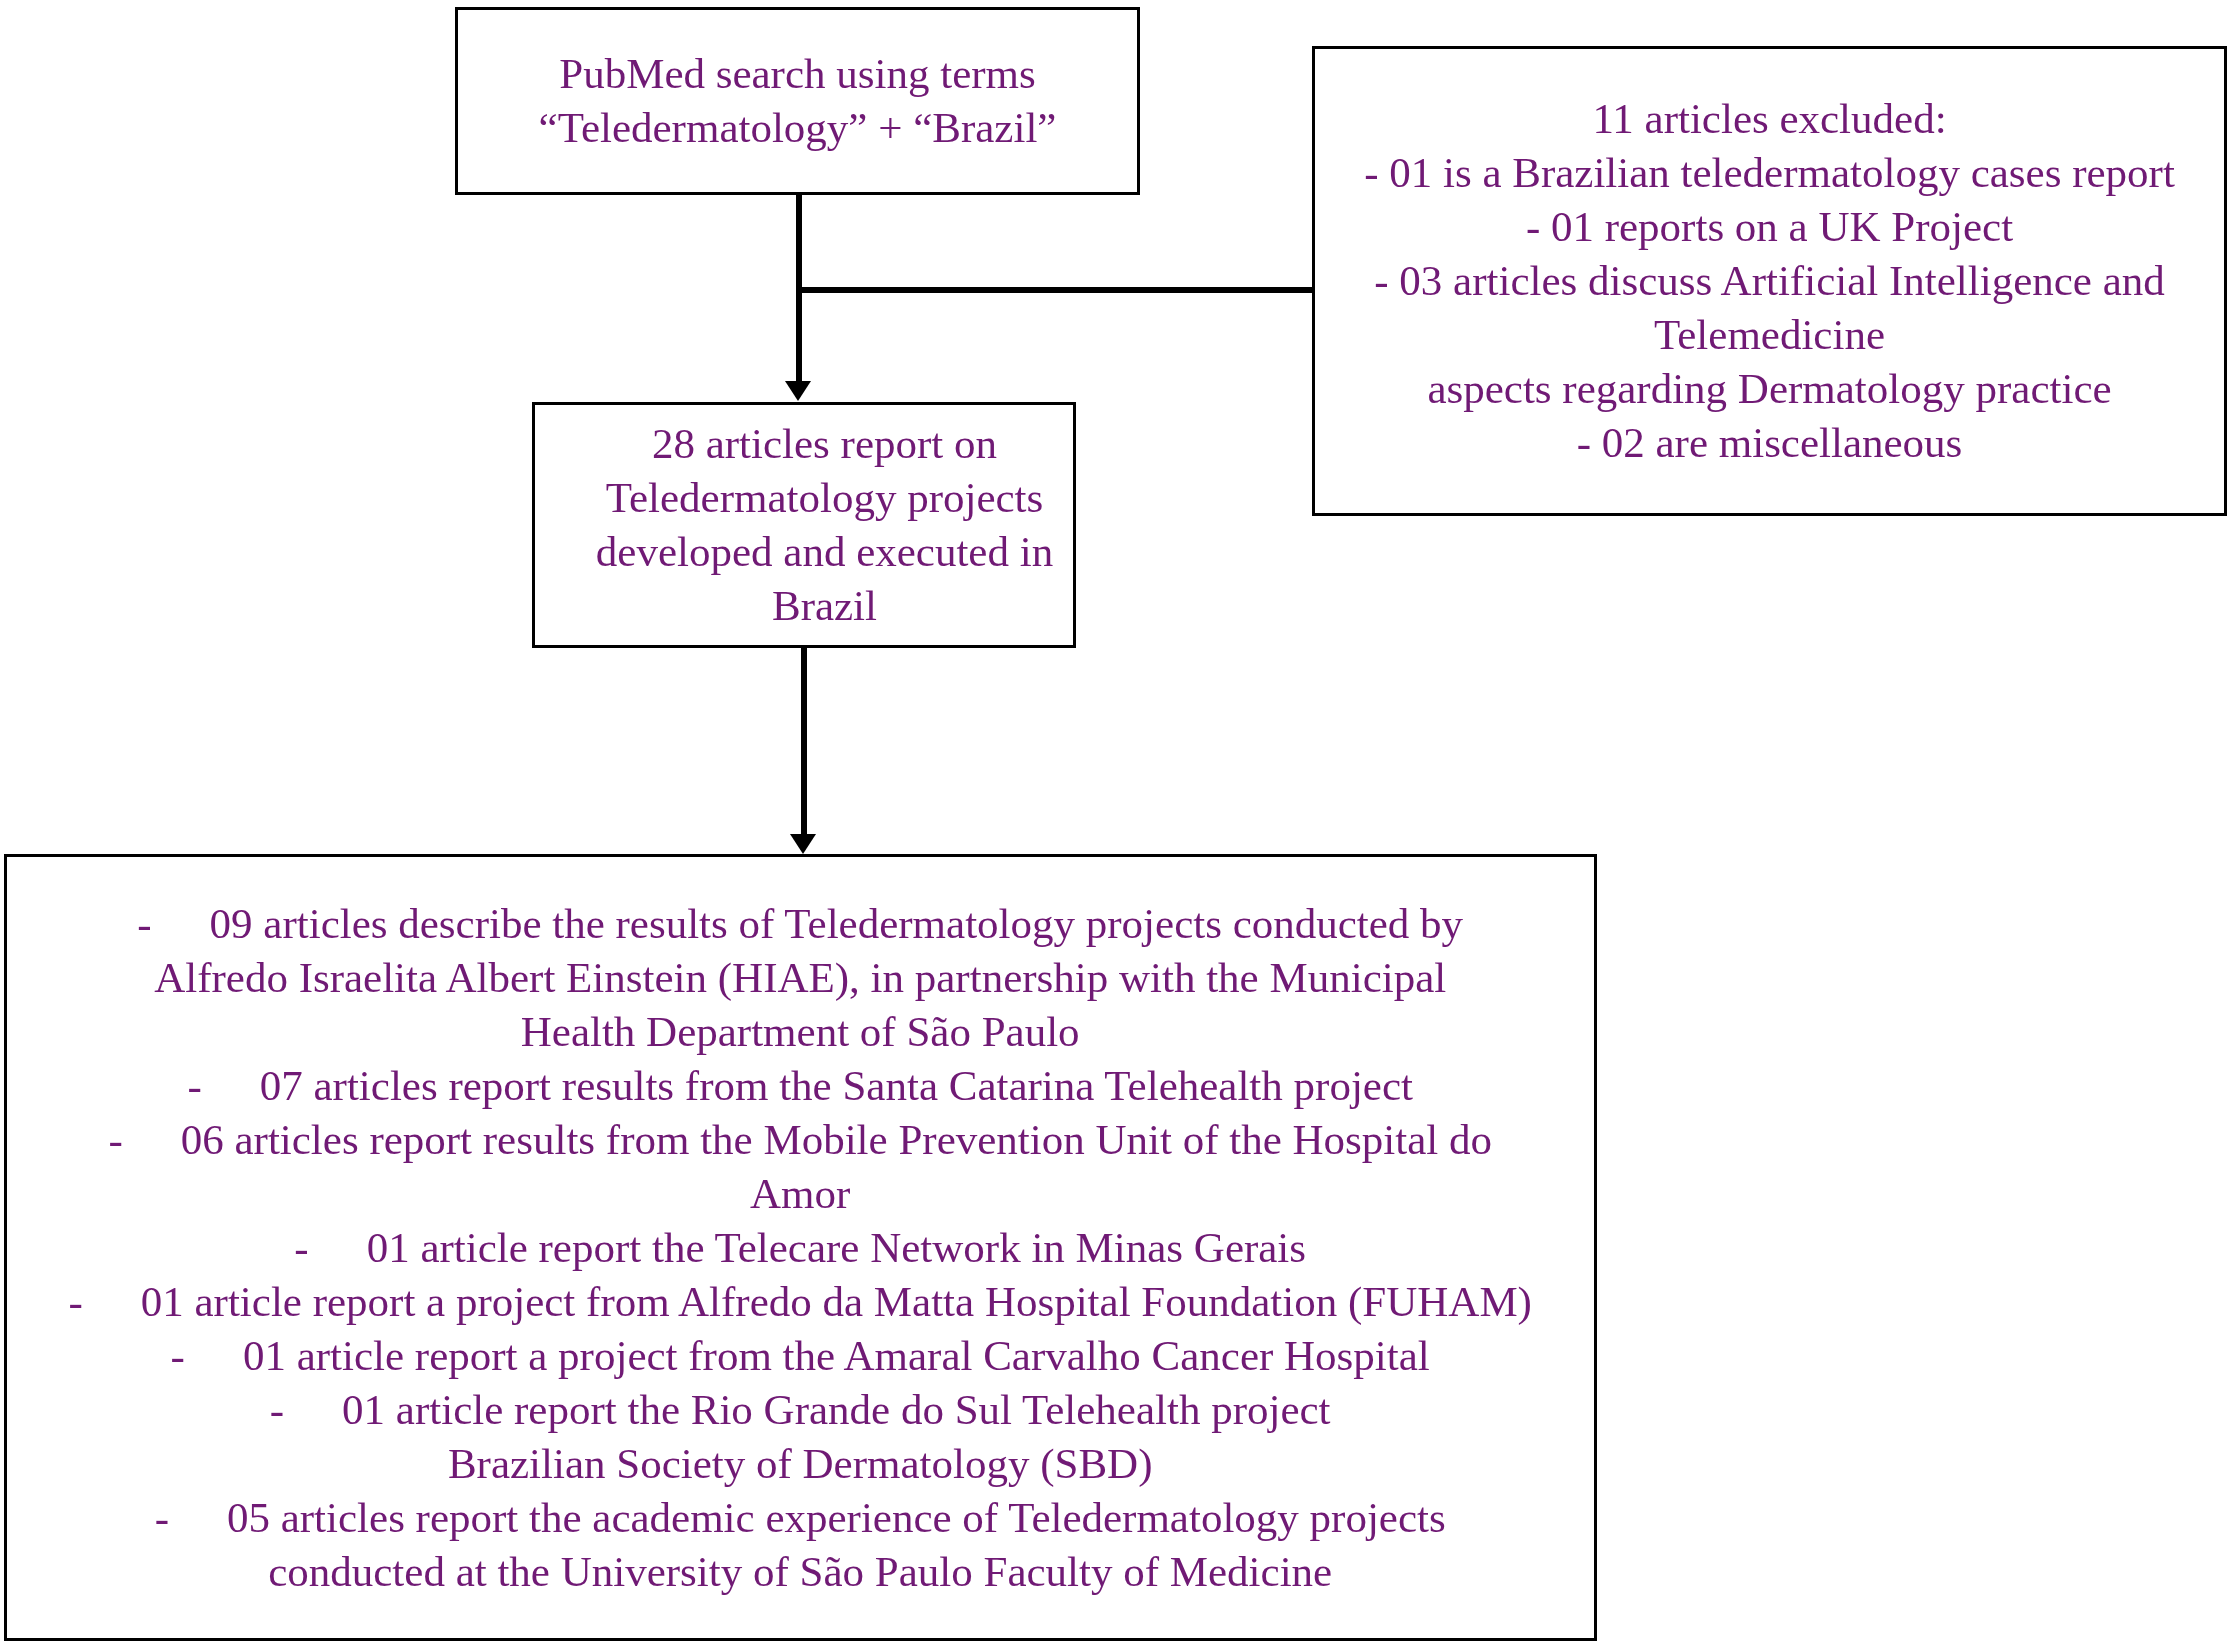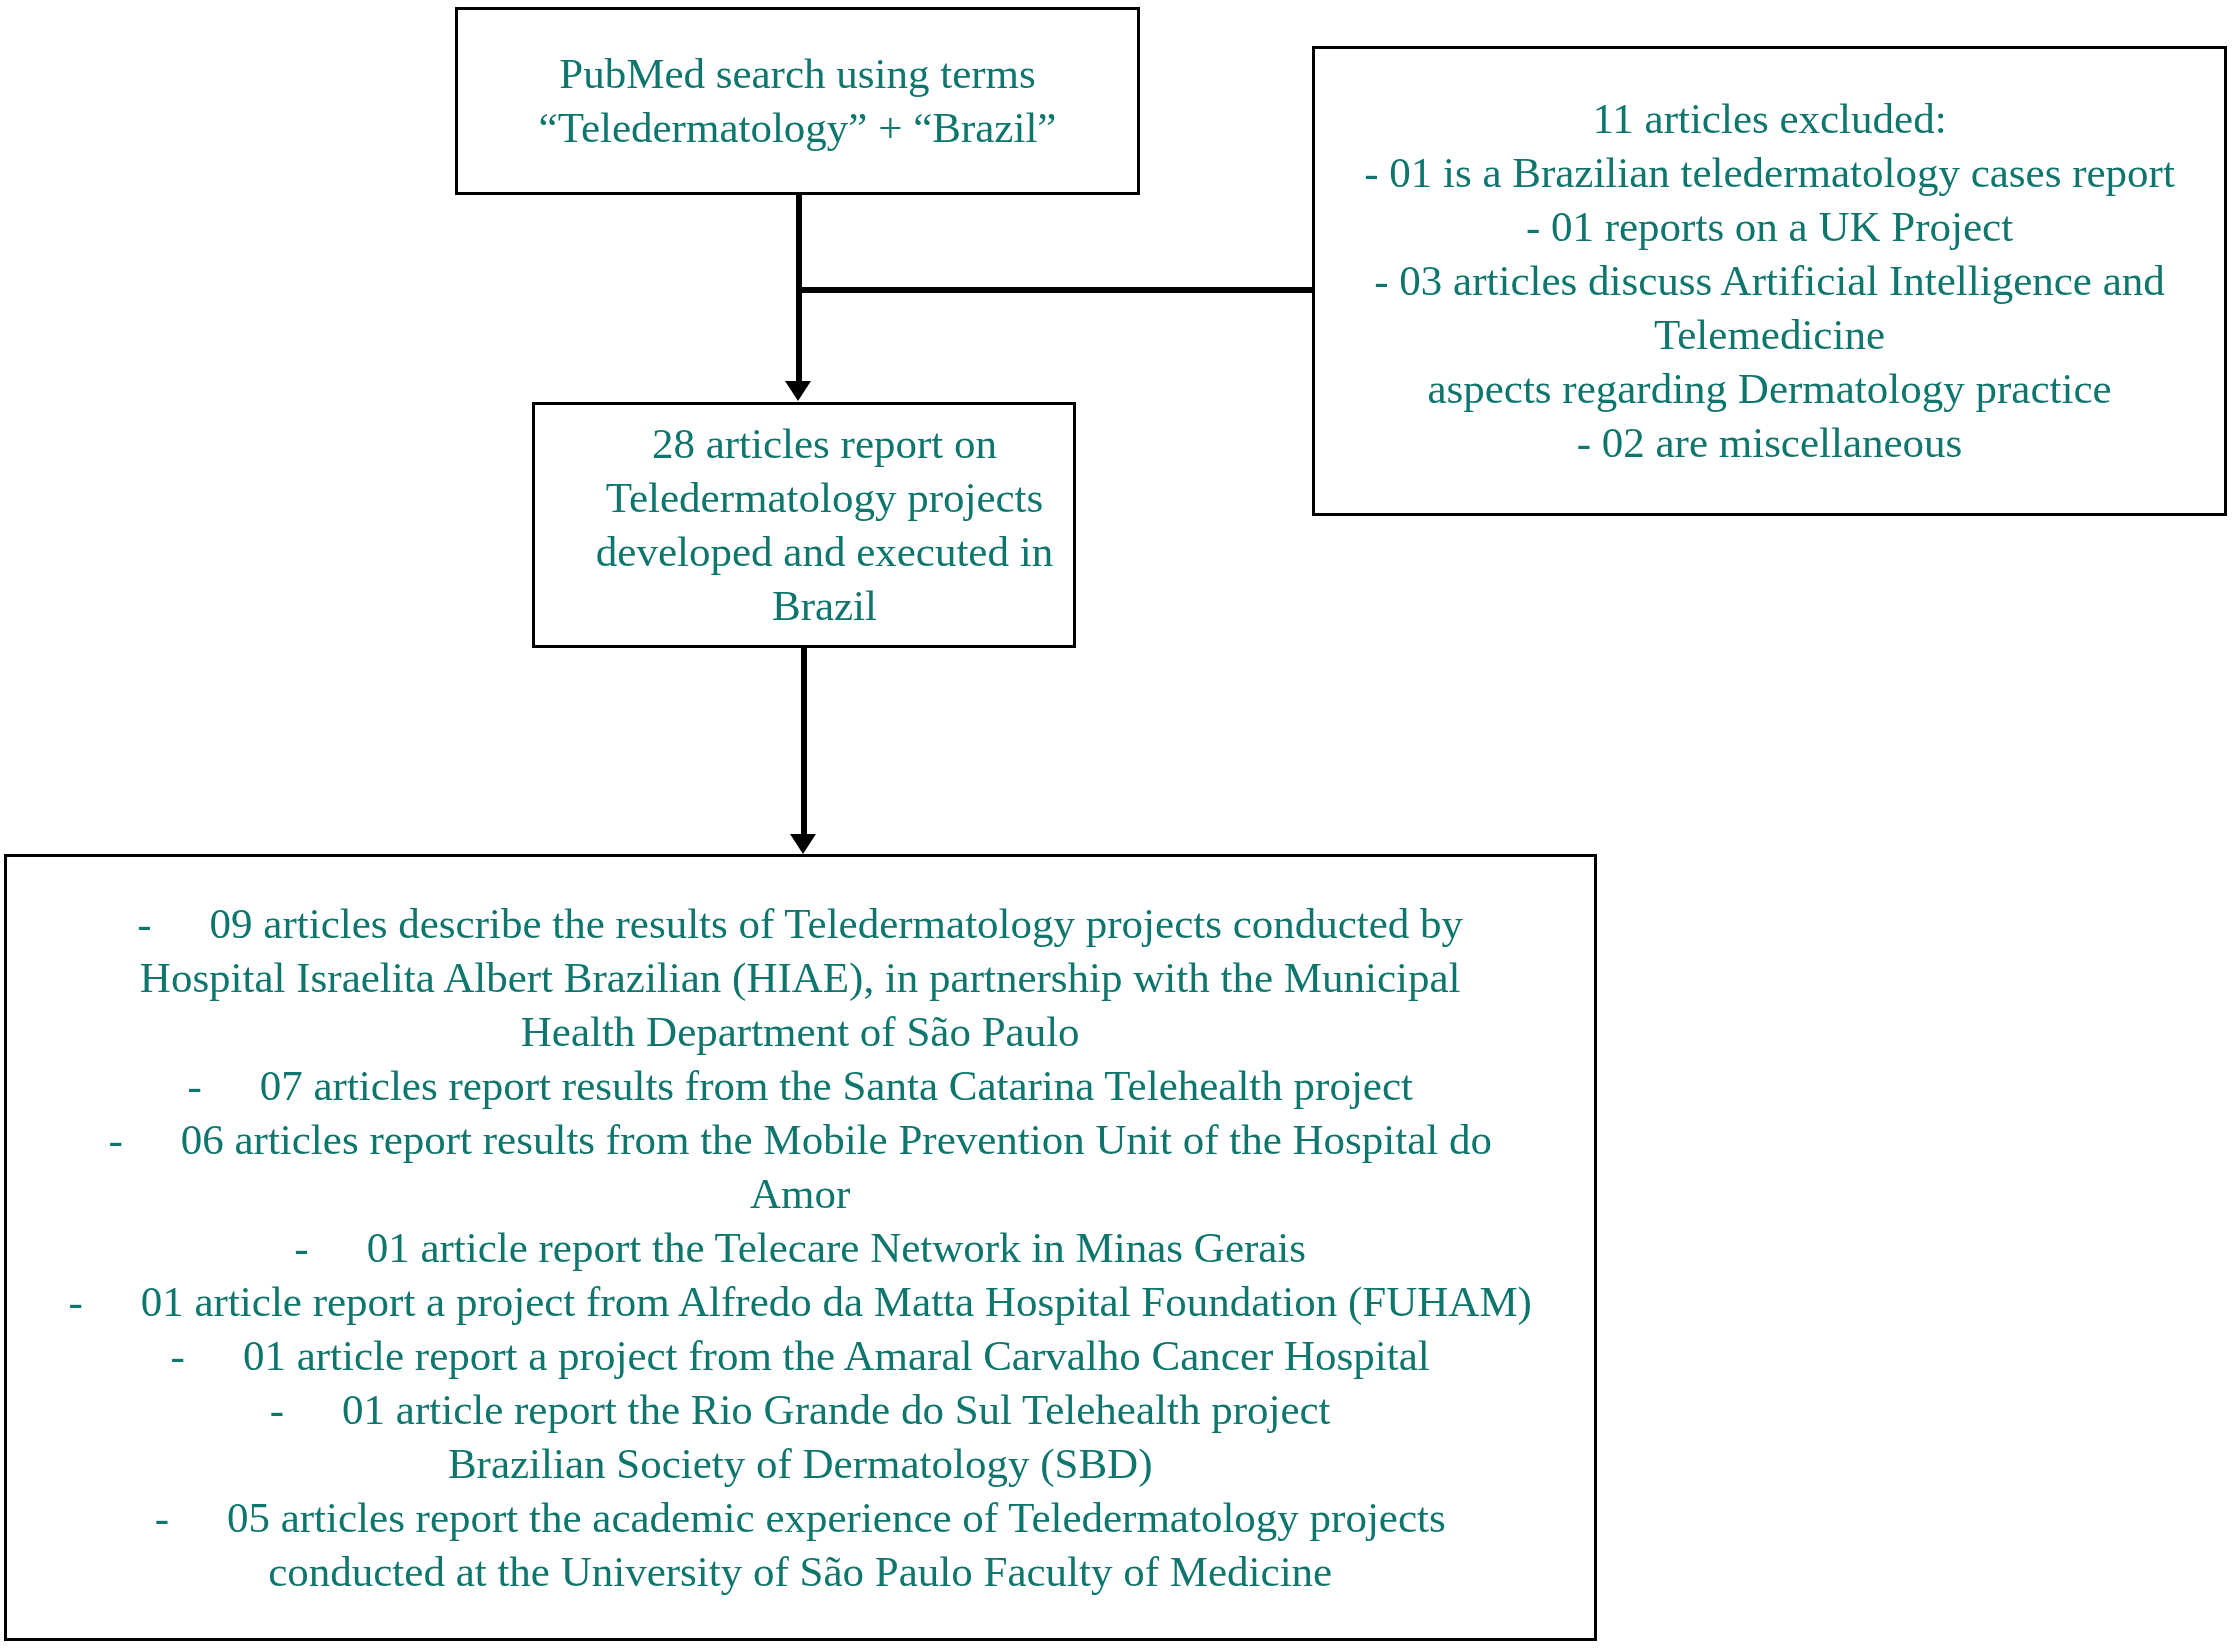--- a/index.html
+++ b/index.html
@@ -6,21 +6,21 @@
     margin: 0;
     padding: 0;
     background: #ffffff;
   }
   #page {
     position: relative;
     width: 2239px;
     height: 1649px;
     background: #ffffff;
     font-family: "Liberation Serif", "DejaVu Serif", serif;
-    color: #0f766e;
+    color: #701a75;
     overflow: hidden;
   }
   .box {
     position: absolute;
     box-sizing: border-box;
     border: 3.7px solid #000000;
     background: #ffffff;
     display: flex;
     flex-direction: column;
     justify-content: center;
@@ -87,21 +87,21 @@
 
   <div class="box" id="included-box">
       <div class="line">28 articles report on</div>
       <div class="line">Teledermatology projects</div>
       <div class="line">developed and executed in</div>
       <div class="line">Brazil</div>
     </div>
 
   <div class="box" id="results-box">
       <div class="line"><span class="bullet">-</span><span>09 articles describe the results of Teledermatology projects conducted by</span></div>
-      <div class="line">Hospital Israelita Albert Brazilian (HIAE), in partnership with the Municipal</div>
+      <div class="line">Alfredo Israelita Albert Einstein (HIAE), in partnership with the Municipal</div>
       <div class="line">Health Department of São Paulo</div>
       <div class="line"><span class="bullet">-</span><span>07 articles report results from the Santa Catarina Telehealth project</span></div>
       <div class="line"><span class="bullet">-</span><span>06 articles report results from the Mobile Prevention Unit of the Hospital do</span></div>
       <div class="line">Amor</div>
       <div class="line"><span class="bullet">-</span><span>01 article report the Telecare Network in Minas Gerais</span></div>
       <div class="line"><span class="bullet">-</span><span>01 article report a project from Alfredo da Matta Hospital Foundation (FUHAM)</span></div>
       <div class="line"><span class="bullet">-</span><span>01 article report a project from the Amaral Carvalho Cancer Hospital</span></div>
       <div class="line"><span class="bullet">-</span><span>01 article report the Rio Grande do Sul Telehealth project</span></div>
       <div class="line">Brazilian Society of Dermatology (SBD)</div>
       <div class="line"><span class="bullet">-</span><span>05 articles report the academic experience of Teledermatology projects</span></div>

